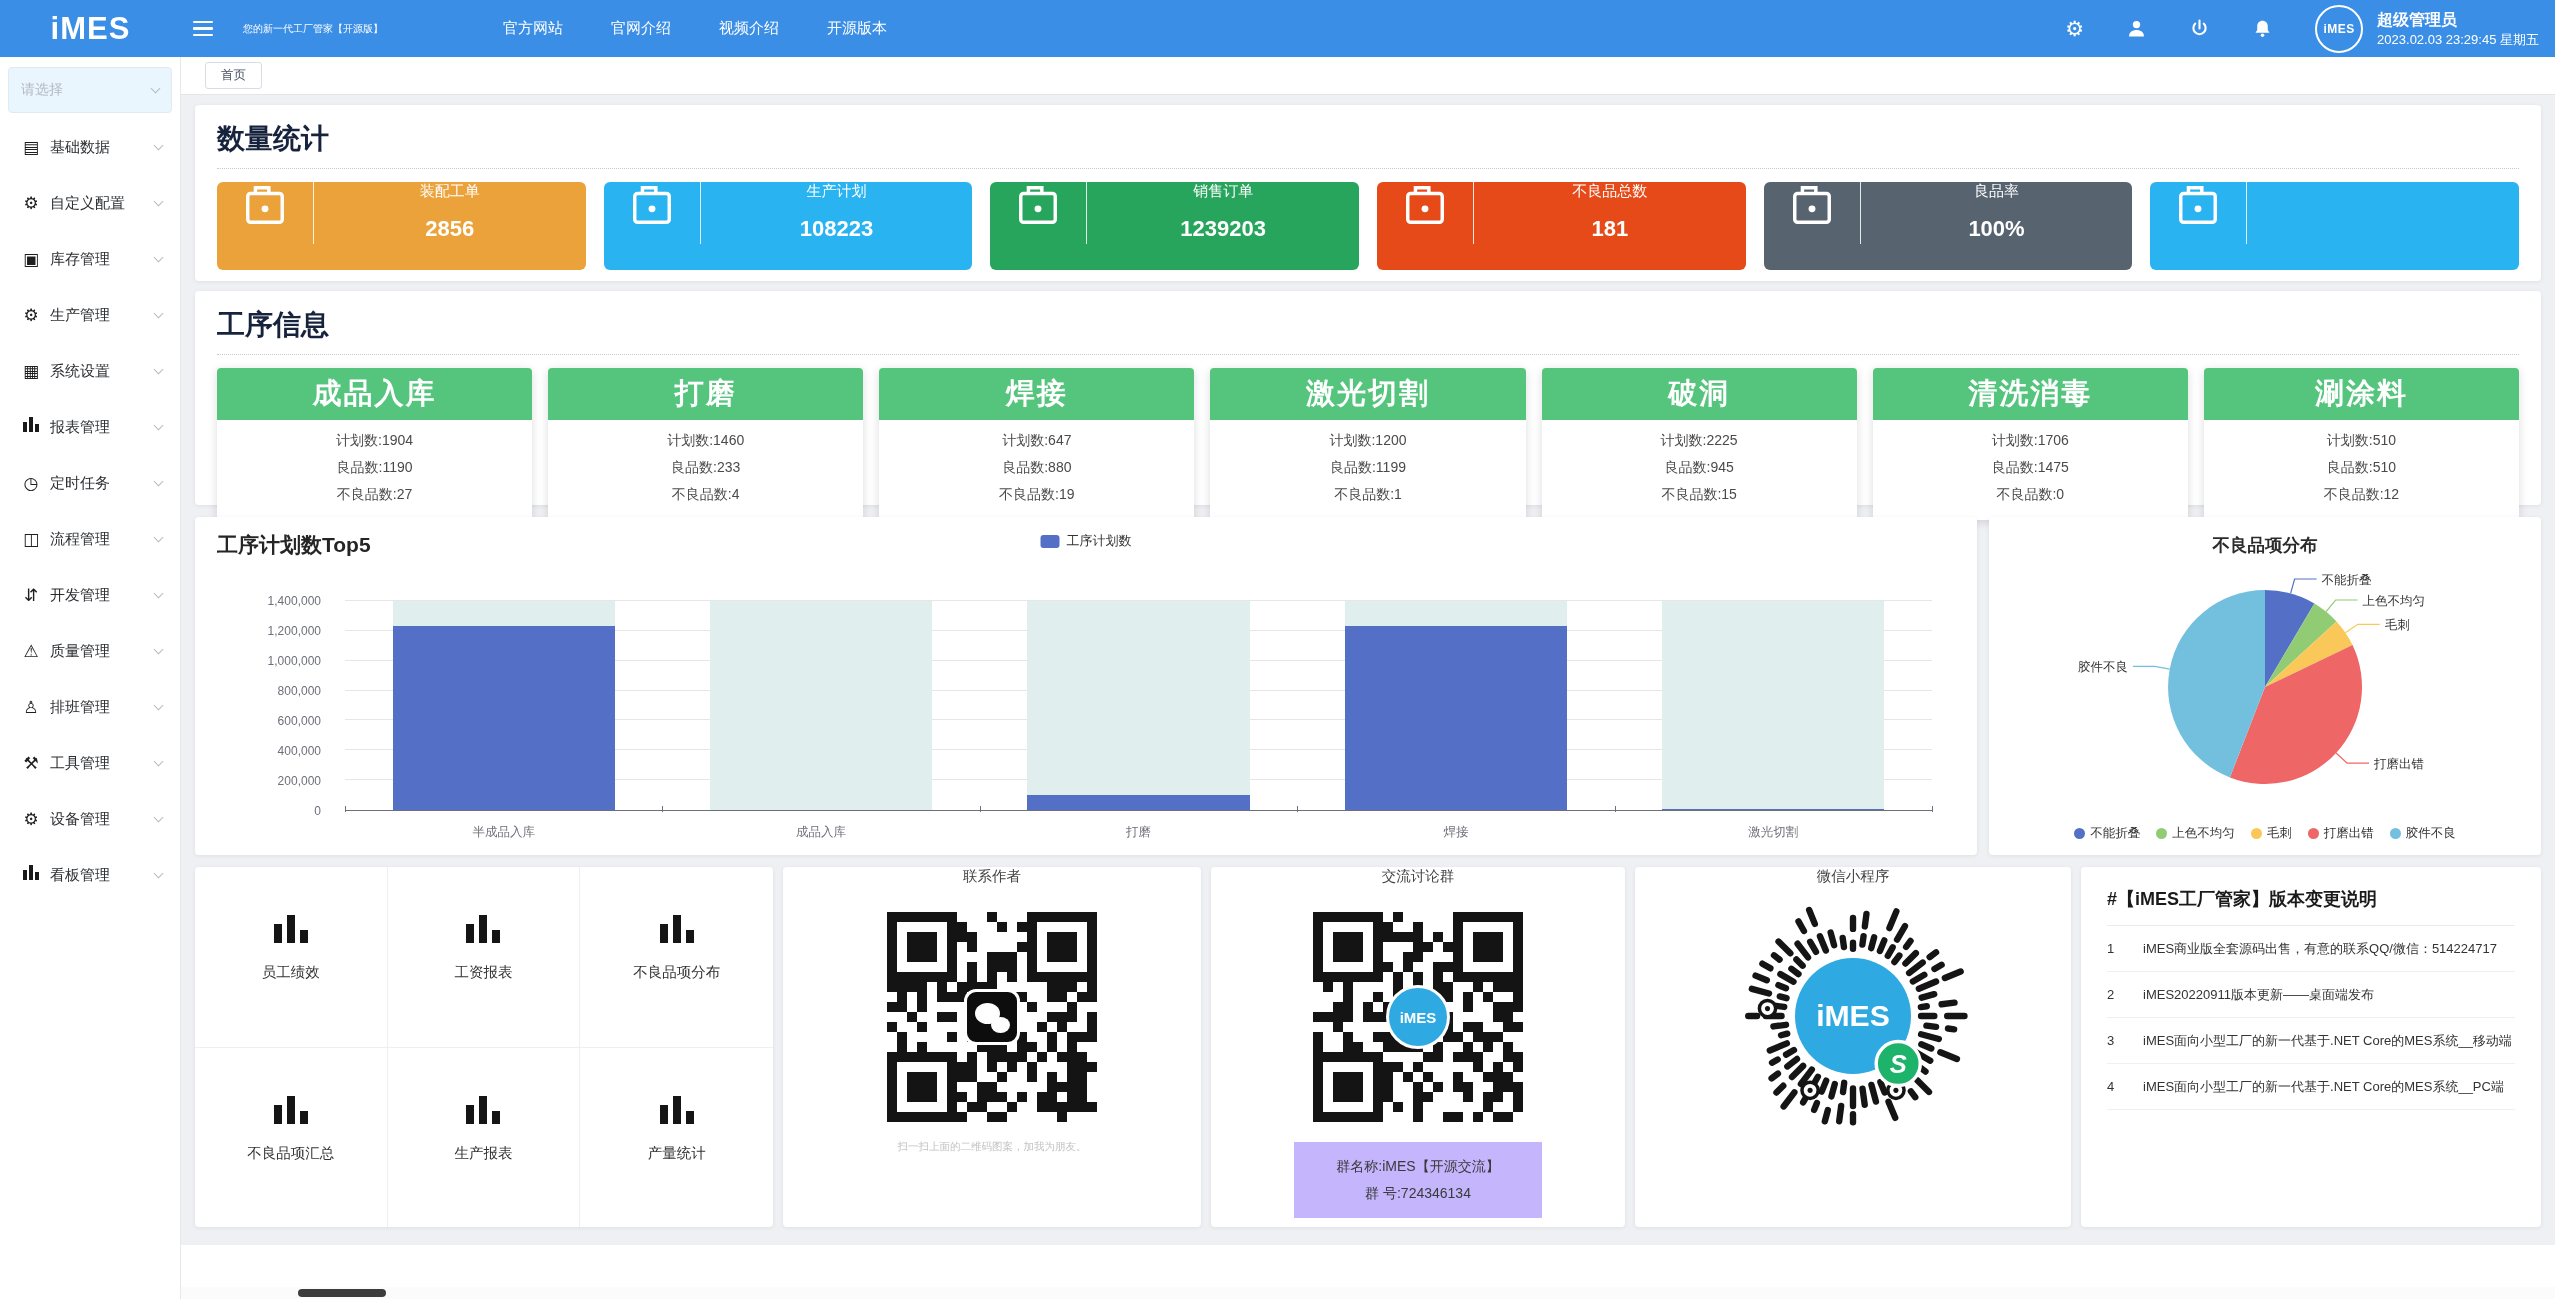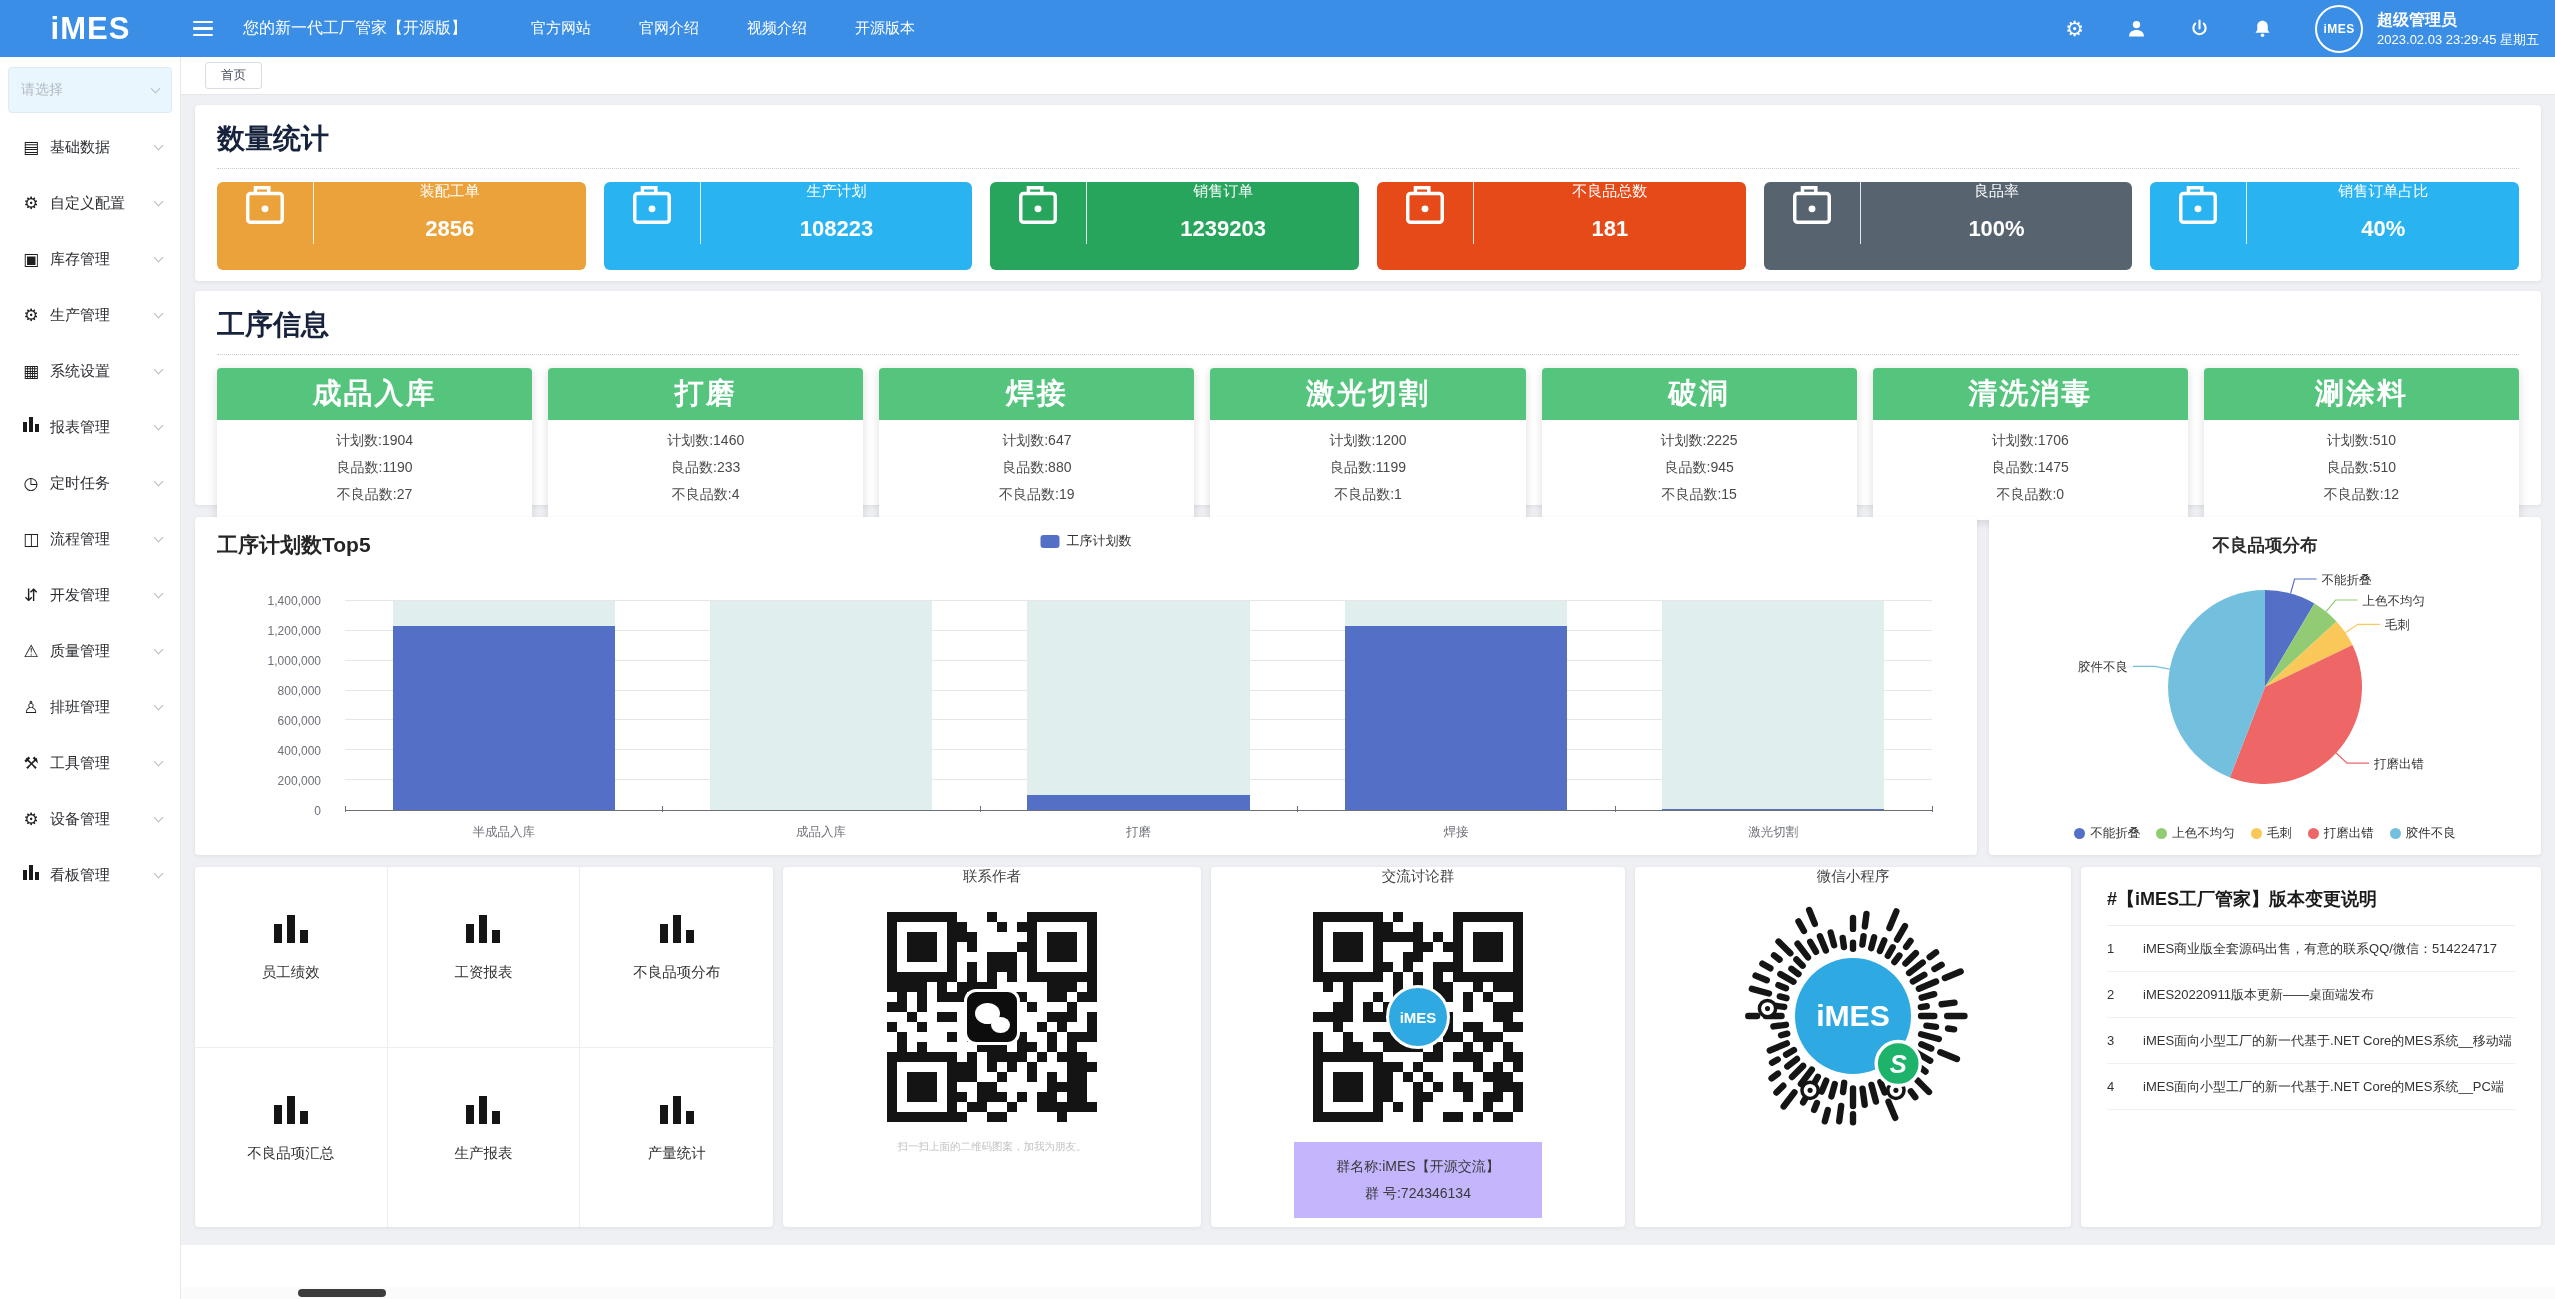--- a/index.html
+++ b/index.html
@@ -6,21 +6,21 @@
   html,body{width:2555px;height:1299px;overflow:hidden;background:#fff;
     font-family:"Liberation Sans","DejaVu Sans",sans-serif;color:#303133}
   .app{position:relative;width:2555px;height:1299px}
 
   
   .header{position:absolute;top:0;left:0;right:0;height:57px;background:#3a8ee6;
     display:flex;align-items:center;color:#fff;z-index:10}
   .logo{width:181px;text-align:center;font-size:31px;font-weight:900;letter-spacing:1px}
   .burger{display:flex;flex-direction:column;gap:4px;margin:0 20px 0 12px;cursor:pointer}
   .burger i{display:block;width:20px;height:2.6px;background:#fff;border-radius:1px}
-  .app-title{font-size:16px;margin:0 64px 0 10px;white-space:nowrap}
+  .app-title{font-size:10px;margin:0 120px 0 10px;white-space:nowrap}
   .nav{display:flex;gap:48px;font-size:15px}
   .nav span{cursor:pointer;white-space:nowrap}
   .header-right{margin-left:auto;display:flex;align-items:center;gap:42px;padding-right:16px}
   .hicon{width:21px;height:21px;display:block}
   .gear-glyph{font-size:21px;line-height:21px}
   .avatar{width:48px;height:48px;border:2px solid #fff;border-radius:50%;display:flex;
     align-items:center;justify-content:center;font-size:12px;font-weight:900;letter-spacing:.5px}
   .user-block{line-height:1.35;margin-left:-28px}
   .user-name{font-size:16px;font-weight:700}
   .user-date{font-size:13px}
@@ -345,24 +345,20 @@
           </div>
           <div class="stat-card" style="background: rgb(41, 180, 241);">
             <span class="stat-icon">
               <svg viewBox="0 0 48 48" width="46" height="46">
  <rect x="6" y="12" width="36" height="30" rx="3" fill="none" stroke="#fff" stroke-width="3.6"></rect>
  <path d="M14 12 V6 h14 v6" fill="none" stroke="#fff" stroke-width="3.6"></path>
  <circle cx="24" cy="28" r="3.6" fill="#fff"></circle>
               </svg>
             </span>
             <span class="stat-div"></span>
-    <div class="stat-body">
-              <div class="stat-label">销售订单占比</div>
-    <div class="stat-value">40%</div>
-            </div>
           </div>
         </div>
     </div>
 
     <div class="panel p-proc">
       <div class="sec-title">工序信息</div>
       <div class="sec-divider"></div>
       <div class="proc-cards" id="procCards">
           <div class="proc-card">
             <div class="proc-head" style="background:#55c57e">成品入库</div>

